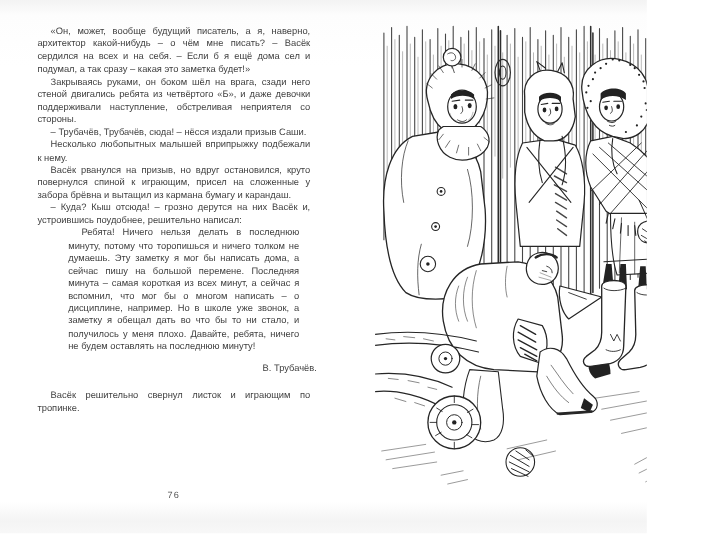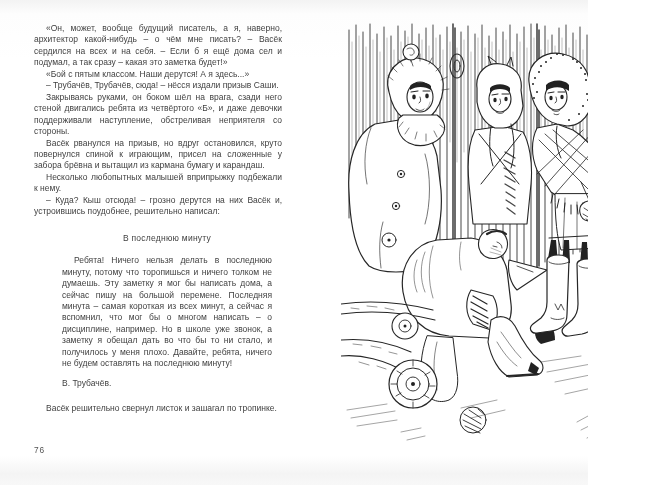--- a/index.html
+++ b/index.html
@@ -9,49 +9,47 @@
     font-family:"Liberation Sans",sans-serif;color:#3f3f3f;
   }
   .text-col{
     position:absolute;left:34px;top:23px;width:248px;
     font-size:8.5px;line-height:11.45px;text-align:justify;
   }
   .para{margin:0;text-indent:12px;}
   .note{margin:0 10px 0 28px;}
   .note-heading{text-align:center;margin:15px 0 11px 0;letter-spacing:.25px;}
   .note-body{margin:0;text-indent:12px;}
-  .note-signature{text-align:left;margin:8px -16px 14px 0;}
+  .note-signature{text-align:right;margin:8px -16px 14px 0;}
   .page-number{
-    position:absolute;left:34px;top:445px;width:248px;text-align:left;
+    position:absolute;left:34px;top:445px;width:248px;text-align:center;
     font-size:8.3px;color:#545454;letter-spacing:1px;
   }
   .illustration{position:absolute;left:341px;top:22px;}
 </style>
 </head>
 <body>
 
 <div class="spread">
 
   <div class="page-left">
     <div class="text-col">
       <p class="para">«Он, может, вообще будущий писатель, а я, наверно, архитектор какой-нибудь – о чём мне писать? – Васёк сердился на всех и на себя. – Если б я ещё дома сел и подумал, а так сразу – какая это заметка будет!»</p>
-      <p class="para">«Бой с пятым классом. Наши дерутся! А я здесь...»</p>
+      <p class="para">Закрываясь руками, он боком шёл на врага, сзади него стеной двигались ребята из четвёртого «Б», и даже девочки поддерживали наступление, обстреливая неприятеля со стороны.</p>
       <p class="para">– Трубачёв, Трубачёв, сюда! – нёсся издали призыв Саши.</p>
-      <p class="para">Закрываясь руками, он боком шёл на врага, сзади него стеной двигались ребята из четвёртого «Б», и даже девочки поддерживали наступление, обстреливая неприятеля со стороны.</p>
+      <p class="para">Несколько любопытных малышей вприпрыжку подбежали к нему.</p>
       <p class="para">Васёк рванулся на призыв, но вдруг остановился, круто повернулся спиной к играющим, присел на сложенные у забора брёвна и вытащил из кармана бумагу и карандаш.</p>
-      <p class="para">Несколько любопытных малышей вприпрыжку подбежали к нему.</p>
       <p class="para">– Куда? Кыш отсюда! – грозно дерутся на них Васёк и, устроившись поудобнее, решительно написал:</p>
 
       <div class="note">
-        <div class="note-heading">В последнюю минуту</div>
         <p class="note-body">Ребята! Ничего нельзя делать в последнюю минуту, потому что торопишься и ничего толком не думаешь. Эту заметку я мог бы написать дома, а сейчас пишу на большой перемене. Последняя минута – самая короткая из всех минут, а сейчас я вспомнил, что мог бы о многом написать – о дисциплине, например. Но в школе уже звонок, а заметку я обещал дать во что бы то ни стало, и получилось у меня плохо. Давайте, ребята, ничего не будем оставлять на последнюю минуту!</p>
         <div class="note-signature">В. Трубачёв.</div>
       </div>
 
-      <p class="para">Васёк решительно свернул листок и зашагал по тропинке.</p>
+      <p class="para">Васёк решительно свернул листок и играющим по тропинке.</p>
     </div>
     <div class="page-number">76</div>
   </div>
 
   <div class="page-right">
     <svg class="illustration" width="282" height="436" viewBox="0 0 282 436" xmlns="http://www.w3.org/2000/svg">
 
       <g stroke="#2e2e2e" fill="none" stroke-linecap="round">
         <path stroke-width="1" opacity=".88" d="M8 8V196 M15 3V200 M22 10V205 M29 2V198 M36 12V208 M43 5V202 M50 14V210 M57 4V205 M64 9V212 M71 2V215 M78 12V218 M85 6V220 M92 3V222 M99 13V224 M106 5V226 M120 10V230 M127 4V232 M134 12V234 M141 3V236 M148 14V238 M155 6V240 M162 10V242 M169 3V243 M176 12V244 M183 5V245 M190 2V246 M204 4V240 M211 13V238 M218 6V236 M225 3V234 M232 11V232 M239 5V230 M246 13V238 M253 4V244 M260 9V248 M267 3V252"></path>
         <path stroke-width=".6" opacity=".5" d="M11 20V150 M18 14V170 M25 25V160 M32 18V180 M39 30V170 M46 16V185 M53 28V175 M60 20V130 M67 15V120 M74 26V110 M81 18V100 M88 24V95 M95 16V90 M102 28V100 M109 20V120 M116 26V140 M123 18V130 M130 30V120 M137 16V115 M144 26V110 M151 20V105 M158 28V100 M165 18V105 M172 30V110 M179 20V118 M186 26V125 M193 16V130 M200 28V140 M207 18V150 M214 24V130 M221 16V120 M228 26V115 M235 18V125 M242 28V150 M249 20V170 M256 26V180 M263 18V190 M270 28V200"></path>

